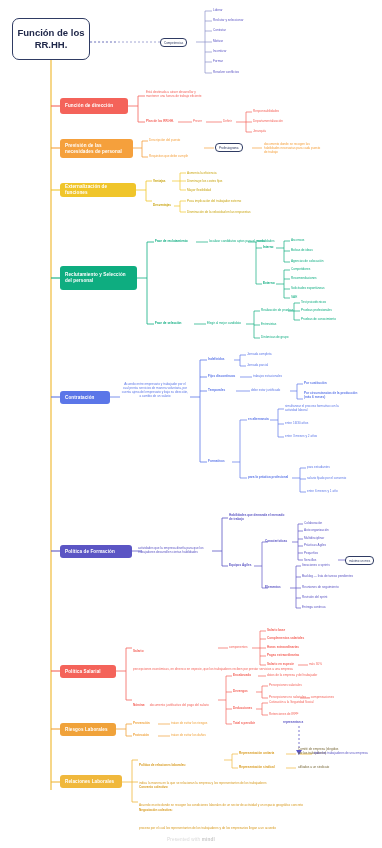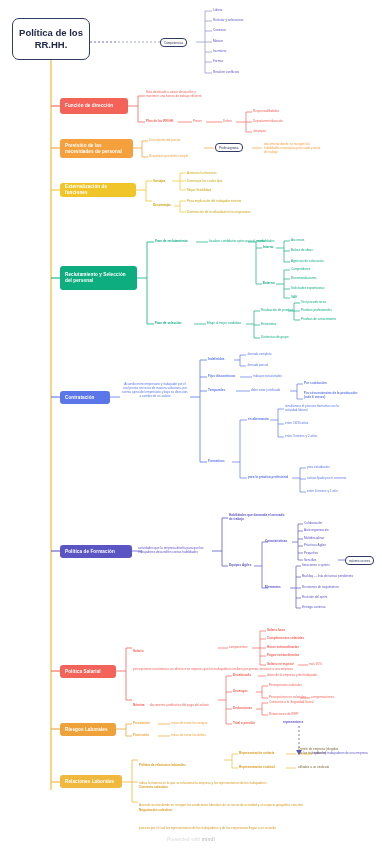--- a/index.html
+++ b/index.html
@@ -205,21 +205,21 @@
     <path d="M232,754 L238,754 M232,768 L238,768" stroke="#f0b83c" stroke-width="0.7" fill="none"></path>
     <path d="M286,754 L296,754" stroke="#f0b83c" stroke-width="0.7" fill="none"></path>
     <path d="M286,768 L296,768" stroke="#f0b83c" stroke-width="0.7" fill="none"></path>
     <path d="M300,754 L312,754" stroke="#f2c14a" stroke-width="0.9" fill="none"></path>
 
     <path d="M299,726 L299,750" stroke="#5b55c4" stroke-width="0.8" fill="none" stroke-dasharray="2 2"></path>
     <path d="M296,750 L299,755 L302,750 Z" fill="#5b55c4"></path>
   </svg>
 
   <div class="node root">
-    <span>Política de los RR.HH.</span>
+    <span>Función de los RR.HH.</span>
   </div>
 
   <div class="node" style="left:160px;top:38px;">
     <div class="boxed">Competencias</div>
   </div>
   <div class="node lbl" style="left:213px;top:8px;color:#5b55c4;">Liderar</div>
   <div class="node lbl" style="left:213px;top:18px;color:#5b55c4;">Reclutar y seleccionar</div>
   <div class="node lbl" style="left:213px;top:28px;color:#5b55c4;">Contratar</div>
   <div class="node lbl" style="left:213px;top:39px;color:#5b55c4;">Motivar</div>
   <div class="node lbl" style="left:213px;top:49px;color:#5b55c4;">Incentivar</div>

